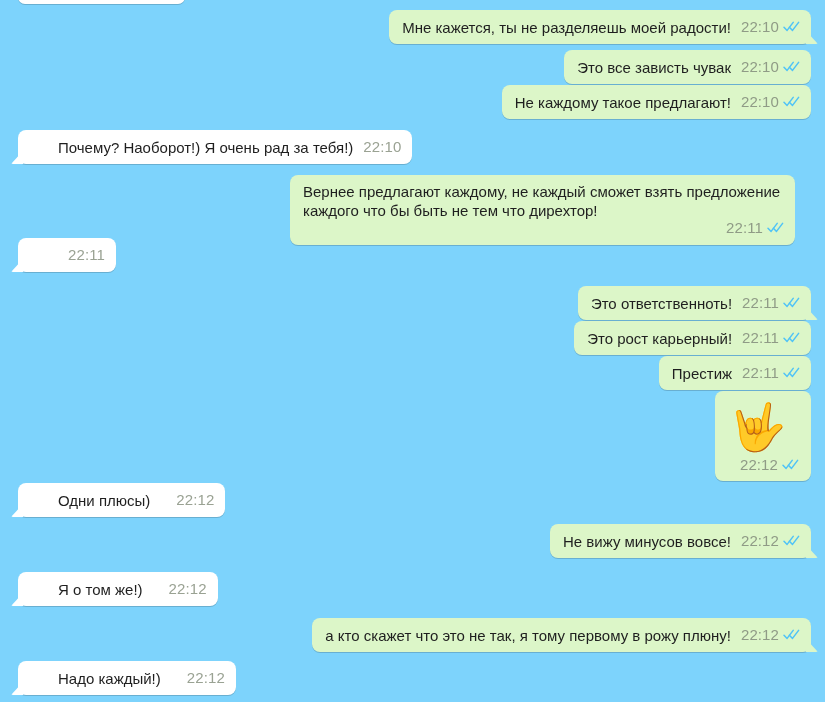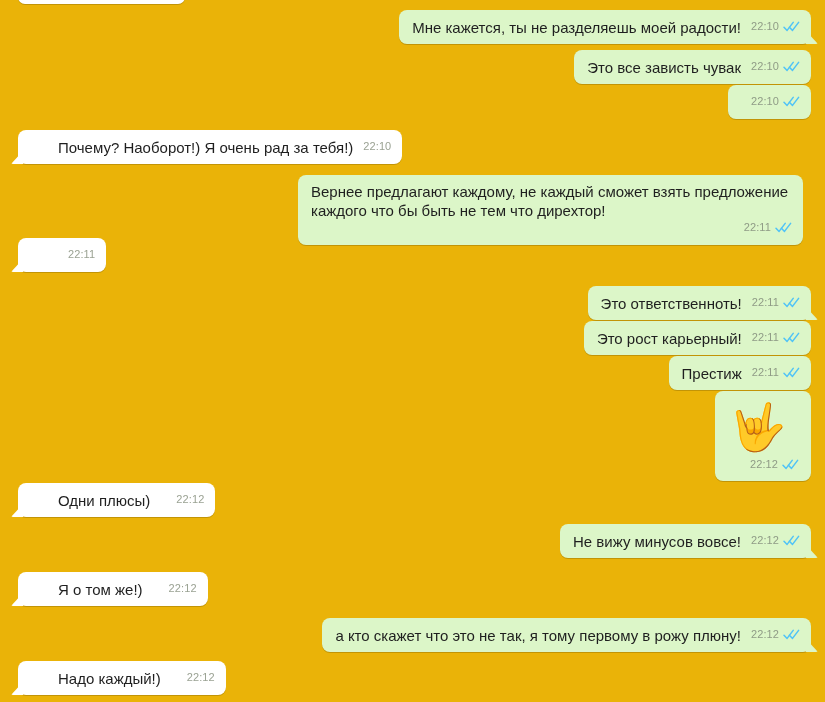--- a/index.html
+++ b/index.html
@@ -15,21 +15,21 @@
     font-family: "Liberation Sans", "DejaVu Sans", sans-serif;
     font-size: 15px;
     color: #1f1f1f;
     -webkit-font-smoothing: antialiased;
   }
 
   #chat {
     position: relative;
     width: 825px;
     height: 702px;
-    background: #eab308;
+    background: #7dd3fc;
   }
 
   
   .row {
     position: absolute;
     display: flex;
   }
   .row.in  { left: 0;  justify-content: flex-start; }
   .row.out { right: 0; justify-content: flex-end; }
 
@@ -80,21 +80,21 @@
   .meta {
     display: inline-flex;
     align-items: center;
     flex: 0 0 auto;
     margin-left: 10px;
     padding-bottom: 1px;
     white-space: nowrap;
     align-self: flex-end;
   }
   .time {
-    font-size: 11px;
+    font-size: 15px;
     color: #8f9b86;
     letter-spacing: 0.1px;
   }
   .bubble.in .time { color: #9aa293; }
 
   .ticks {
     margin-left: 4px;
     display: inline-block;
     line-height: 0;
   }
@@ -161,20 +161,21 @@
               <path d="M1 6.2 L4.1 9.4 L10.2 1.4" fill="none" stroke="#4fc3f7" stroke-width="1.5" stroke-linecap="round" stroke-linejoin="round"></path>
               <path d="M6.4 6.2 L9.5 9.4 L15.6 1.4" fill="none" stroke="#4fc3f7" stroke-width="1.5" stroke-linecap="round" stroke-linejoin="round"></path>
             </svg>
         </span>
       </span>
     </div>
   </div>
 
   <div class="row out" style="top:85px; right:14px;">
     <div class="bubble out">
+      <span class="msg-text">Не каждому такое предлагают!</span>
       <span class="meta">
         <span class="time">22:10</span>
         <span class="ticks">
           <svg width="17" height="11" viewBox="0 0 17 11">
               <path d="M1 6.2 L4.1 9.4 L10.2 1.4" fill="none" stroke="#4fc3f7" stroke-width="1.5" stroke-linecap="round" stroke-linejoin="round"></path>
               <path d="M6.4 6.2 L9.5 9.4 L15.6 1.4" fill="none" stroke="#4fc3f7" stroke-width="1.5" stroke-linecap="round" stroke-linejoin="round"></path>
             </svg>
         </span>
       </span>
     </div>
@@ -182,21 +183,21 @@
 
   <div class="row in" style="top:130px; left:18px;">
     <div class="bubble in tail">
       <span class="msg-text">Почему? Наоборот!) Я очень рад за тебя!)</span>
       <span class="meta">
         <span class="time">22:10</span>
       </span>
     </div>
   </div>
 
-  <div class="row out" style="top:175px; right:22px;padding-left:16px;">
+  <div class="row out" style="top:175px; right:30px;padding-left:16px;">
     <div class="bubble out" style="flex-direction:column; align-items:flex-start; max-width:505px;">
       <span class="msg-text">Вернее предлагают каждому, не каждый сможет взять предложение каждого что бы быть не тем что дирехтор!</span>
       <span class="meta" style="margin-left:0; align-self:flex-end; margin-top:-2px;">
         <span class="time">22:11</span>
         <span class="ticks">
           <svg width="17" height="11" viewBox="0 0 17 11">
               <path d="M1 6.2 L4.1 9.4 L10.2 1.4" fill="none" stroke="#4fc3f7" stroke-width="1.5" stroke-linecap="round" stroke-linejoin="round"></path>
               <path d="M6.4 6.2 L9.5 9.4 L15.6 1.4" fill="none" stroke="#4fc3f7" stroke-width="1.5" stroke-linecap="round" stroke-linejoin="round"></path>
             </svg>
         </span>

